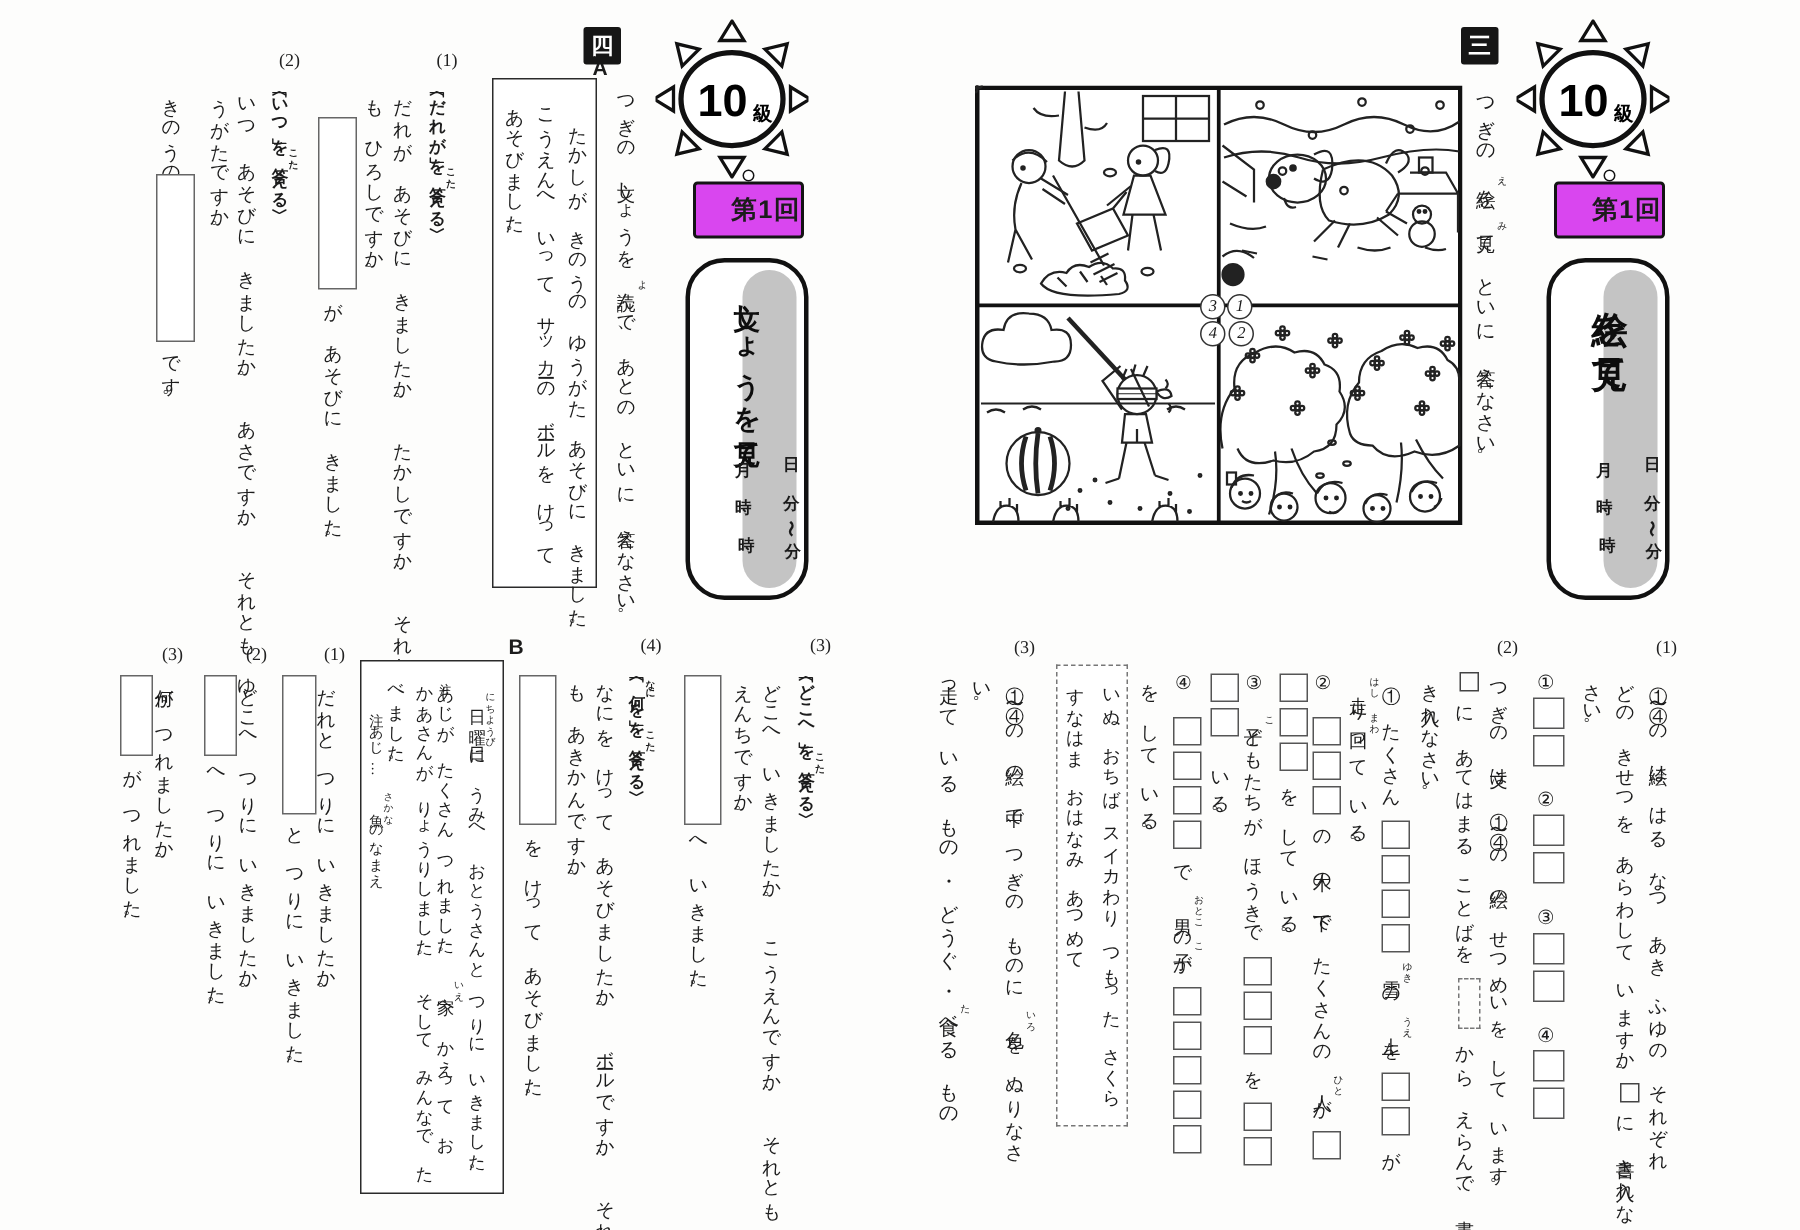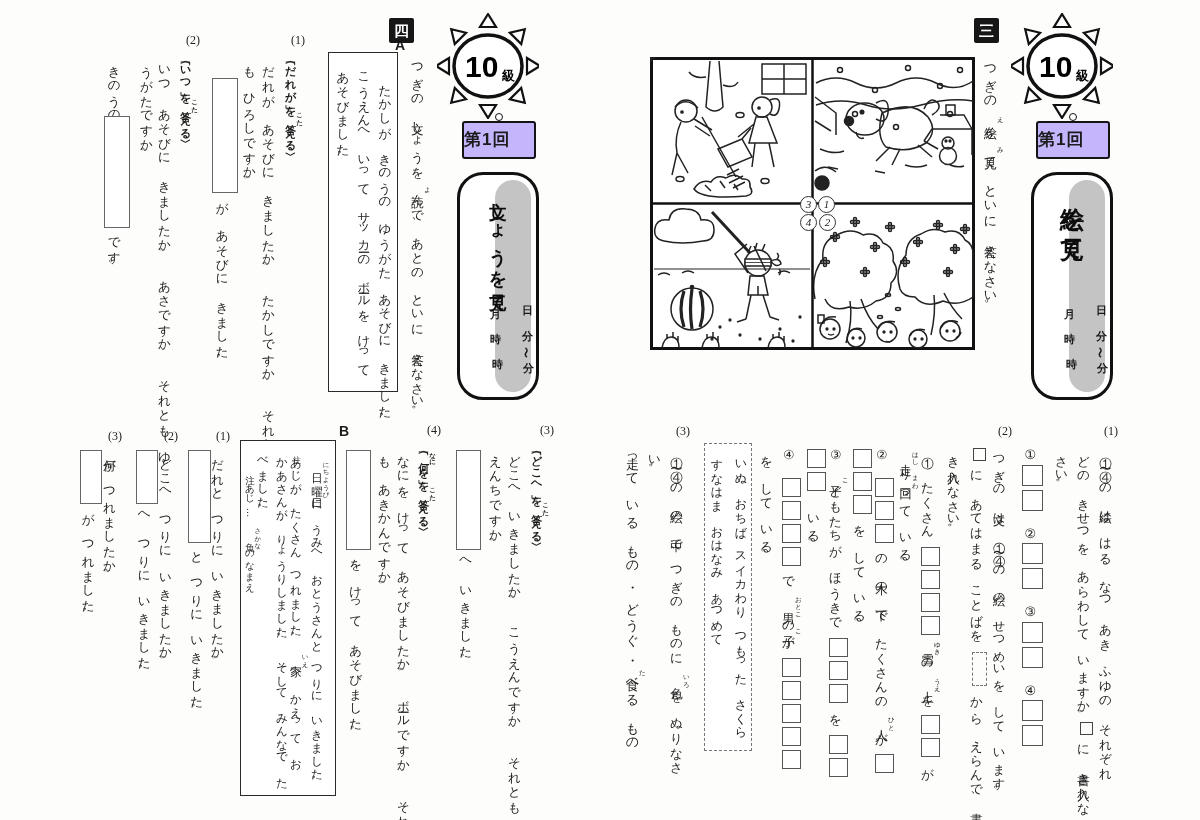--- a/index.html
+++ b/index.html
@@ -27,21 +27,21 @@
   .gap { display:inline-block; width:1px; height:13px; }
   
   .bx  { display:inline-block; border:1.5px solid #666; background:#fff;
          vertical-align:middle; }
   
   .sec { position:absolute; width:25px; height:25px; background:#161616; color:#fff;
          font:bold 15px/25px "Liberation Sans","DejaVu Sans",sans-serif;
          text-align:center; border-radius:2px; }
   
   .round { position:absolute; width:74px; height:38px; border:2.2px solid #141414;
-           border-radius:3px; background:#c4b5fd; text-align:left;
+           border-radius:3px; background:#d946ef; text-align:right;
            font:bold 17px/34px "Liberation Sans","DejaVu Sans",sans-serif;
            letter-spacing:1px; }
   .knob { position:absolute; top:-10px; left:50%; margin-left:-4px; width:8px; height:8px;
           border:1.5px solid #141414; border-radius:50%; background:#fff; }
   
   .banner { position:absolute; width:82px; height:228px; border:3.5px solid #111;
             border-radius:26px; background:#fff; }
   .bgray  { position:absolute; right:5px; top:5px; bottom:5px; width:36px;
             background:#c4c4c4; border-radius:18px; }
   .btitle { position:absolute; left:50%; top:13px; transform:translateX(-50%);

